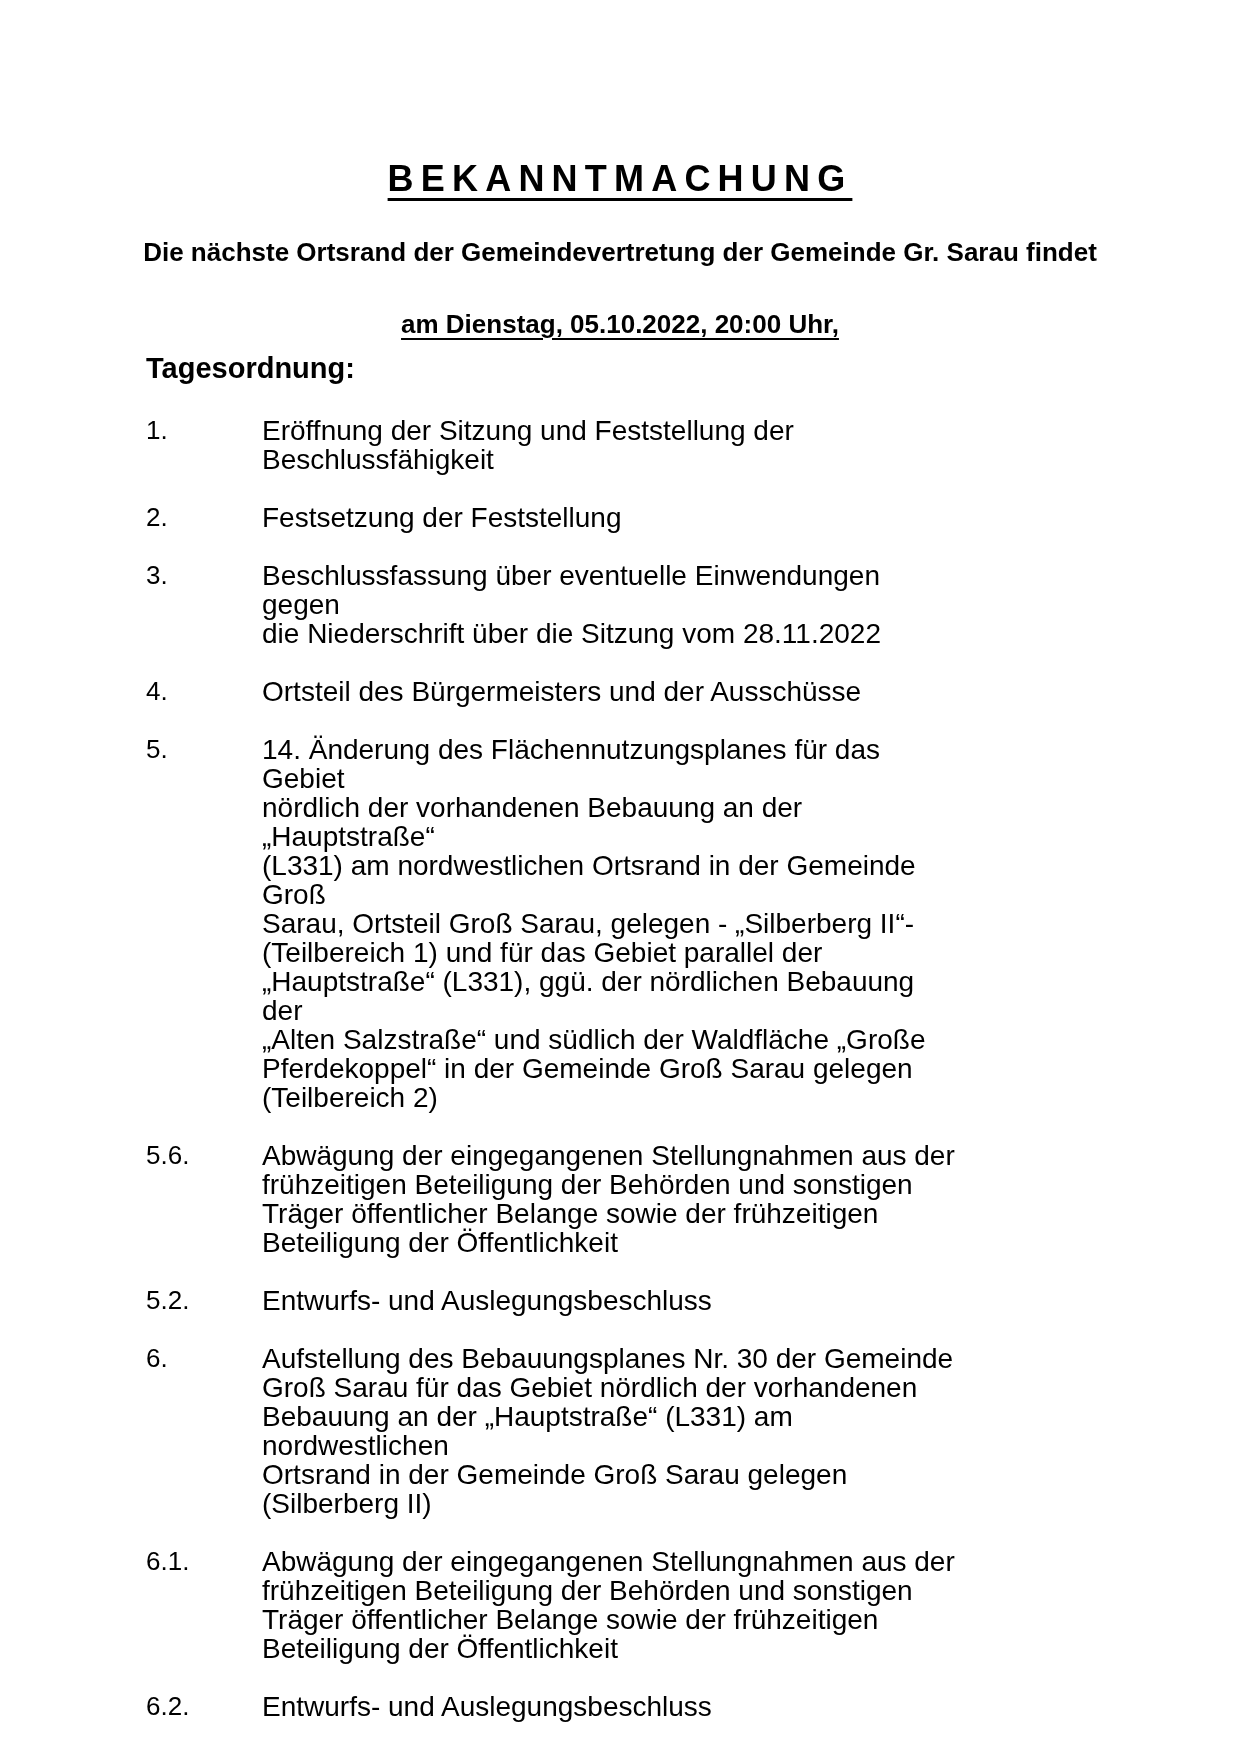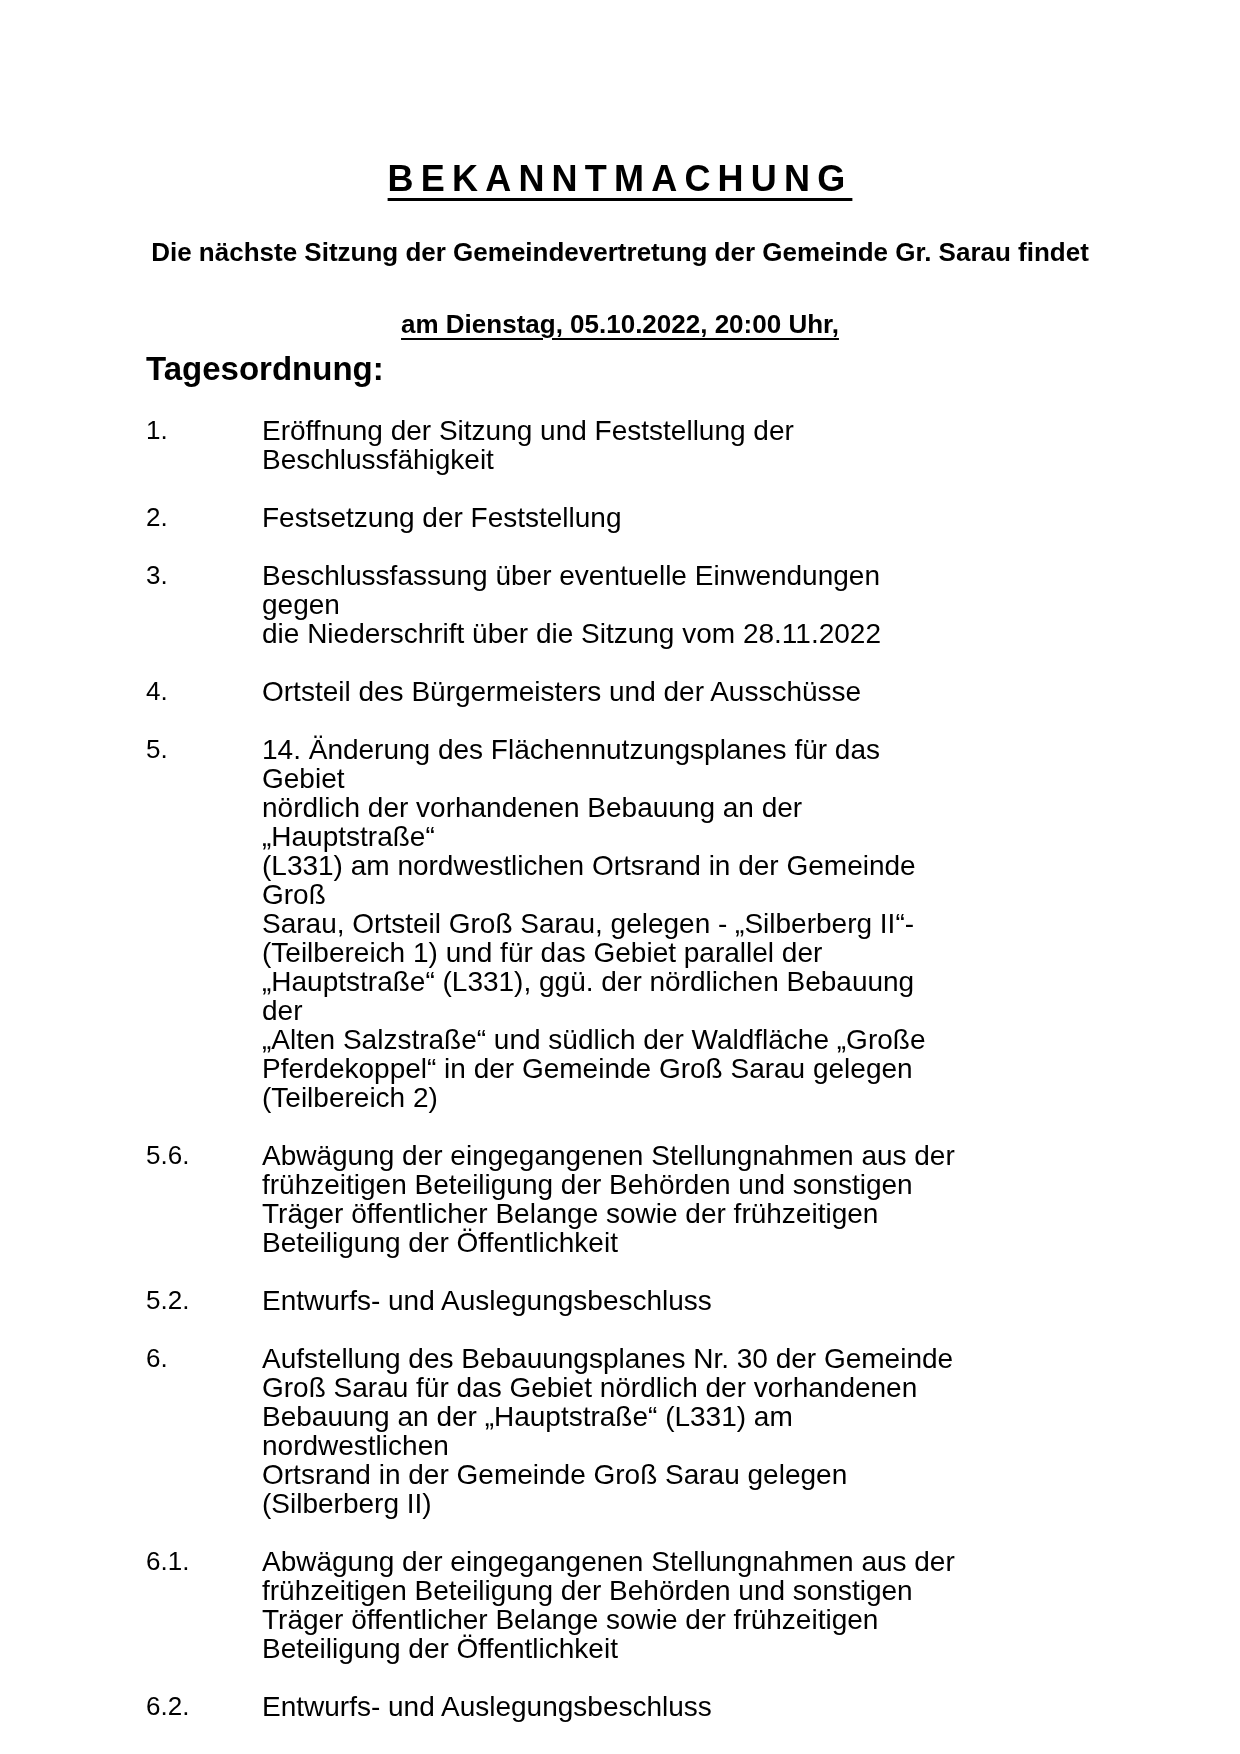--- a/index.html
+++ b/index.html
@@ -40,21 +40,21 @@
   .intro-2 { margin-top: 43px;
     text-decoration: underline;
     text-decoration-thickness: 2px;
     text-underline-offset: 5px;
   }
   .intro-3 { margin-top: 33px; }
 
   
   .agenda-heading {
     margin: 15px 0 0 146px;
-    font-size: 33px;
+    font-size: 29px;
     line-height: 29px;
     font-weight: bold;
   }
 
   
   .agenda { margin-left: 146px; margin-right: 120px; }
   .agenda-row { display: flex; margin-top: 29px; }
   .agenda-row.first { margin-top: 33px; }
   .agenda-num {
     flex: 0 0 116px;
@@ -69,21 +69,21 @@
     max-width: 700px;
   }
 </style>
 </head>
 <body>
 
 <div class="page">
 
   <h1 class="doc-title">BEKANNTMACHUNG</h1>
 
-  <p class="intro intro-1">Die nächste Sitzung der Gemeindevertretung der Gemeinde Gr. Sarau findet</p>
+  <p class="intro intro-1">Die nächste Ortsrand der Gemeindevertretung der Gemeinde Gr. Sarau findet</p>
   <p class="intro intro-2">am Dienstag, 05.10.2022, 20:00 Uhr,</p>
 
   <h2 class="agenda-heading">Tagesordnung:</h2>
 
   <div class="agenda">
 
     <div class="agenda-row first">
       <div class="agenda-num">1.</div>
       <div class="agenda-text">Eröffnung der Sitzung und Feststellung der
 Beschlussfähigkeit</div>

